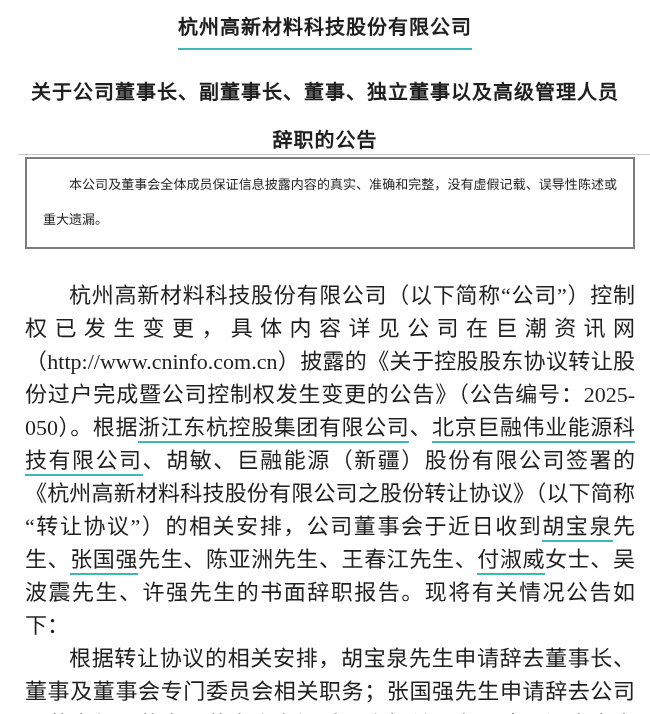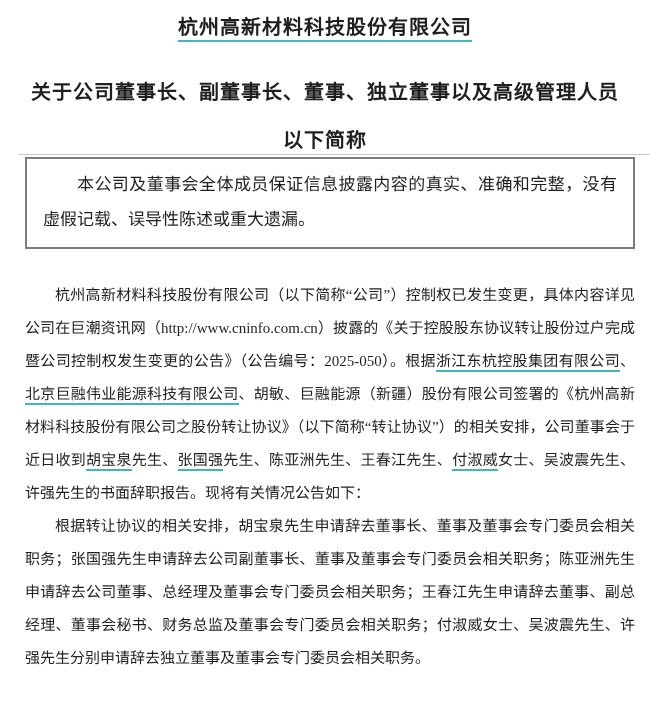--- a/index.html
+++ b/index.html
@@ -24,21 +24,21 @@
   .title {
     margin-top: 14px;
     text-align: center;
     font-size: 20px;
     line-height: 26px;
     font-weight: bold;
     letter-spacing: 1px;
   }
   .title .title-link {
     border-bottom: 2px solid var(--accent);
-    padding-bottom: 2px;
+    padding-bottom: 10px;
   }
   .subtitle {
     text-align: center;
     font-size: 20px;
     line-height: 26px;
     font-weight: bold;
     letter-spacing: 1px;
   }
   .subtitle.line1 { margin-top: 39px; }
   .subtitle.line2 { margin-top: 22px; }
@@ -49,32 +49,32 @@
     border-top: 1px solid var(--separator);
   }
 
   .disclaimer-box {
     margin: 2px 15px 0 25px;
     border: 2px solid var(--box-border);
     padding: 8px 16px 10px 16px;
   }
   .disclaimer-box p {
     margin: 0;
-    font-size: 17px;
+    font-size: 13px;
     line-height: 35px;
     text-indent: 2em;
     text-align: justify;
   }
 
   .body-text {
     margin: 30px 15px 0 25px;
   }
   .body-text p {
     margin: 0;
-    font-size: 15px;
+    font-size: 22px;
     line-height: 33px;
     text-indent: 2em;
     text-align: justify;
     text-align-last: left;
   }
   .body-text p span.u {
     border-bottom: 2px solid var(--accent);
     padding-bottom: 1px;
   }
 </style>
@@ -82,21 +82,21 @@
 <body>
 
 <div class="doc">
 
   <div class="title">
     <span class="title-link">杭州高新材料科技股份有限公司</span>
   </div>
 
   <div class="subtitle line1">关于公司董事长、副董事长、董事、独立董事以及高级管理人员</div>
 
-  <div class="subtitle line2">以下简称</div>
+  <div class="subtitle line2">辞职的公告</div>
 
   <hr class="separator">
 
   <div class="disclaimer-box">
     <p>本公司及董事会全体成员保证信息披露内容的真实、准确和完整，没有虚假记载、误导性陈述或重大遗漏。</p>
   </div>
 
   <div class="body-text">
     <p><span>杭州高新材料科技股份有限公司（以下简称“公司”）控制权已发生变更，具体内容详见公司在巨潮资讯网（http://www.cninfo.com.cn）披露的《关于控股股东协议转让股份过户完成暨公司控制权发生变更的公告》（公告编号：2025-050）。根据</span><span class="u">浙江东杭控股集团有限公司</span><span>、</span><span class="u">北京巨融伟业能源科技有限公司</span><span>、胡敏、巨融能源（新疆）股份有限公司签署的《杭州高新材料科技股份有限公司之股份转让协议》（以下简称“转让协议”）的相关安排，公司董事会于近日收到</span><span class="u">胡宝泉</span><span>先生、</span><span class="u">张国强</span><span>先生、陈亚洲先生、王春江先生、</span><span class="u">付淑威</span><span>女士、吴波震先生、许强先生的书面辞职报告。现将有关情况公告如下：</span></p>
     <p><span>根据转让协议的相关安排，胡宝泉先生申请辞去董事长、董事及董事会专门委员会相关职务；张国强先生申请辞去公司副董事长、董事及董事会专门委员会相关职务；陈亚洲先生申请辞去公司董事、总经理及董事会专门委员会相关职务；王春江先生申请辞去董事、副总经理、董事会秘书、财务总监及董事会专门委员会相关职务；付淑威女士、吴波震先生、许强先生分别申请辞去独立董事及董事会专门委员会相关职务。</span></p>

